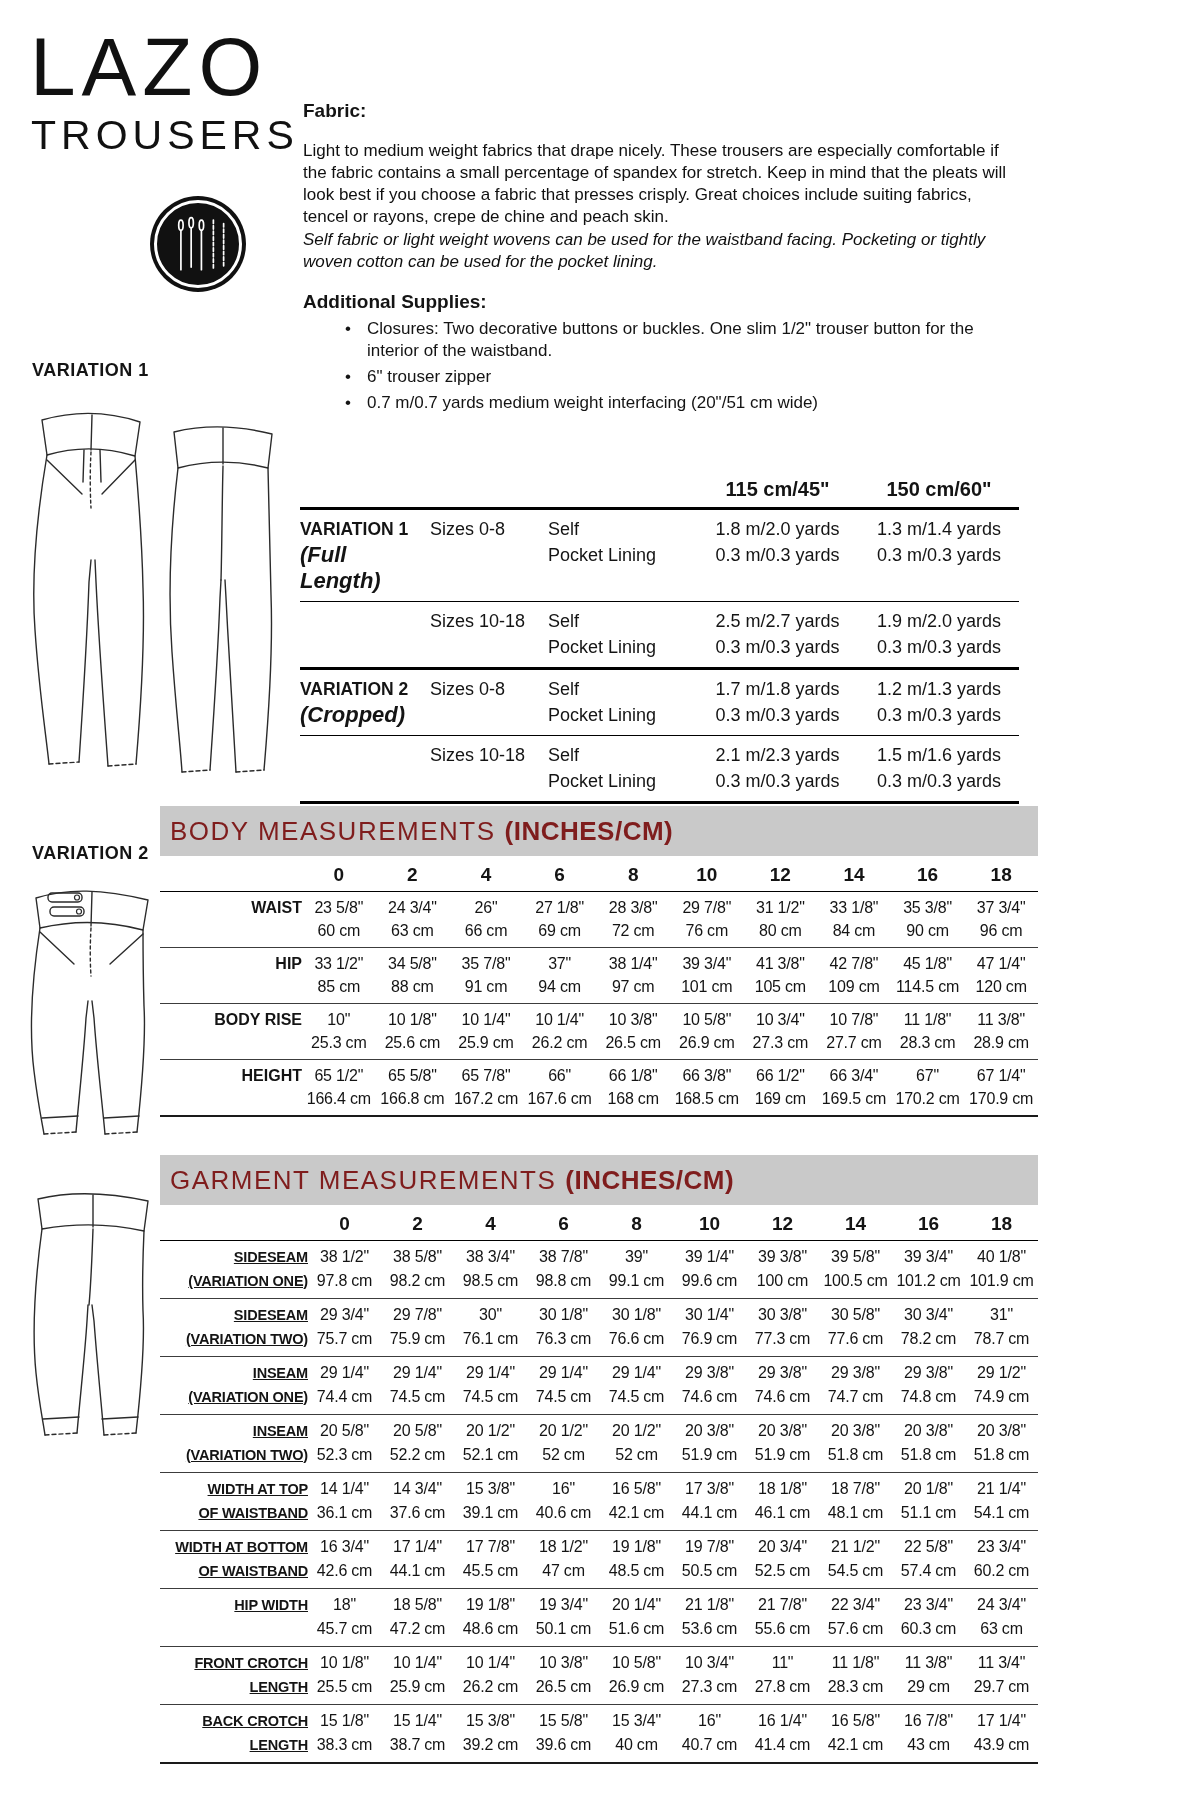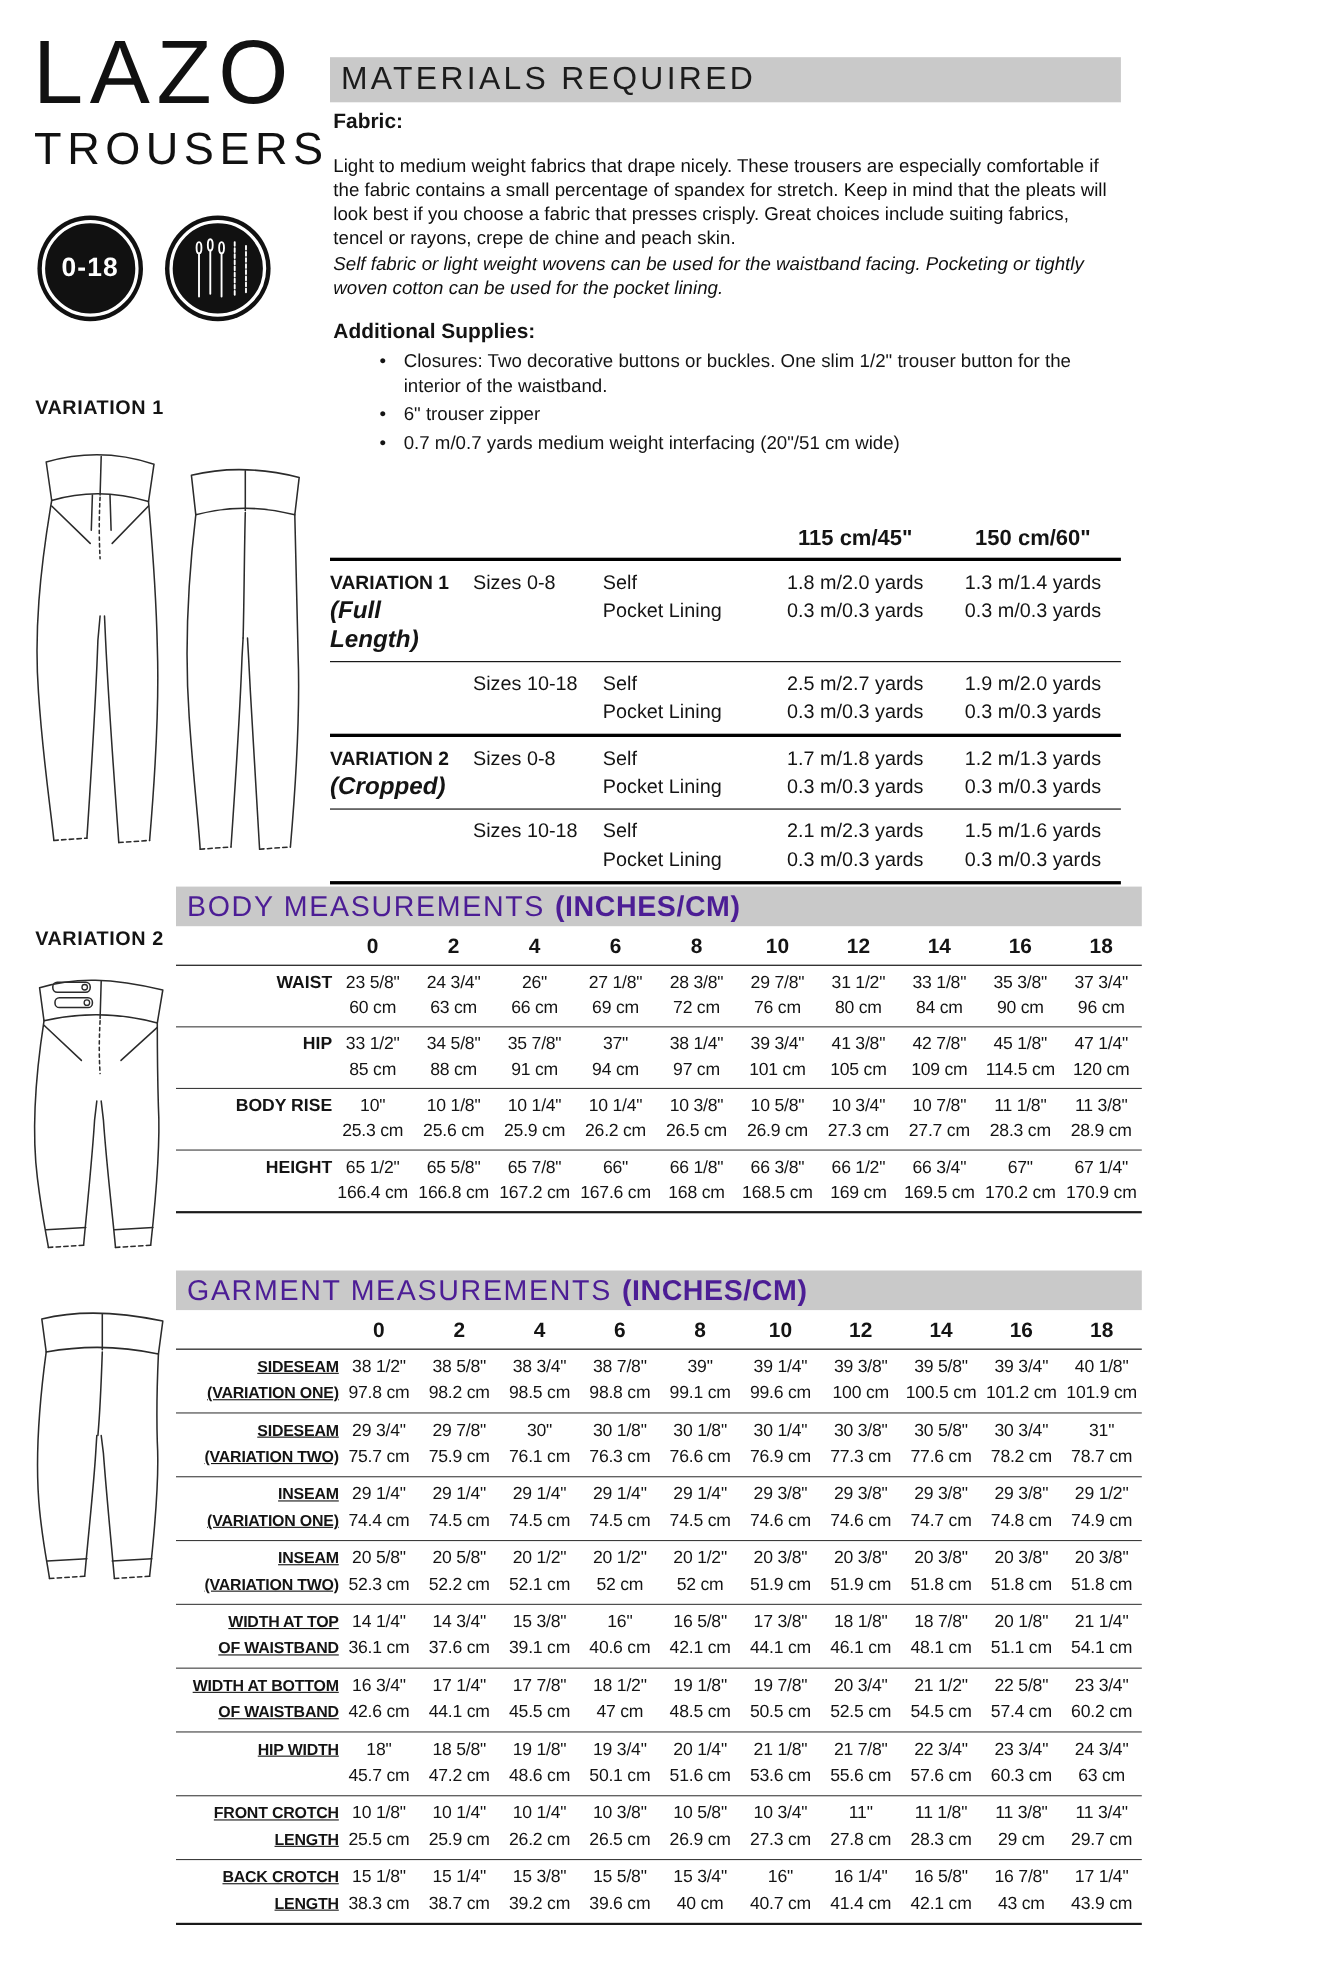--- a/index.html
+++ b/index.html
@@ -54,22 +54,22 @@
   .y-line{font-size:18px;line-height:26px;}
   .y-var-name{font-size:17.5px;font-weight:bold;line-height:26px;}
   .y-var-sub{font-size:22px;font-weight:bold;font-style:italic;line-height:26px;}
   .y-sizes,.y-items{font-size:18px;}
   .y-val{text-align:center;}
 
   
   .meas-table{position:absolute;left:160px;width:878px;}
   #body-table{top:806px;}
   #garment-table{top:1155px;}
-  .section-bar{height:36px;background:#c9c9c9;display:flex;align-items:center;
-               padding-left:10px;box-sizing:border-box;font-size:26px;letter-spacing:1.5px;color:#4c1d95;}
+  .section-bar{height:50px;background:#c9c9c9;display:flex;align-items:center;
+               padding-left:10px;box-sizing:border-box;font-size:26px;letter-spacing:1.5px;color:#7f1d1d;}
   .section-bar .bar-bold{font-weight:bold;margin-left:9px;letter-spacing:0.5px;}
   .m-row{display:grid;}
   #body-rows .m-row{grid-template-columns:142px repeat(10,73.6px);}
   #garment-rows .m-row{grid-template-columns:148px repeat(10,73px);}
   .m-header{margin-top:8px;font-weight:bold;font-size:19px;padding-bottom:5px;border-bottom:1.6px solid #000;}
   .m-header .m-cell{text-align:center;}
   .m-data{padding:4px 0 5px 0;border-bottom:1.6px solid #3c3c3c;}
   .m-data:last-child{border-bottom:2.4px solid #1a1a1a;}
   .m-cell{text-align:center;}
   .m-in,.m-cm{font-size:16px;line-height:23px;letter-spacing:-0.2px;white-space:nowrap;}
@@ -79,25 +79,20 @@
   #garment-rows .m-lab-line{font-size:14.5px;line-height:24px;letter-spacing:-0.2px;white-space:nowrap;text-decoration:underline;}
 </style>
 </head>
 <body>
 
 <div id="page">
 
   <div class="title-main">LAZO</div>
   <div class="title-sub">TROUSERS</div>
 
-  <div class="badge" id="size-badge">
-    <div class="badge-inner">
-      <span class="badge-text">0-18</span>
-    </div>
-  </div>
   <div class="badge" id="needle-badge">
     <div class="badge-inner">
       <svg width="82" height="82" viewBox="0 0 96 96">
         <g stroke="#ffffff" stroke-width="2" fill="none" stroke-linecap="round">
           <ellipse cx="28" cy="26" rx="2.6" ry="6"></ellipse>
             <line x1="28" y1="32" x2="28" y2="78"></line>
           <ellipse cx="40" cy="23" rx="2.6" ry="6"></ellipse>
             <line x1="40" y1="29" x2="40" y2="75"></line>
           <ellipse cx="52" cy="26" rx="2.6" ry="6"></ellipse>
             <line x1="52" y1="32" x2="52" y2="78"></line>
@@ -161,21 +156,20 @@
     <path d="M19 272 L51 270" stroke-dasharray="4 3"></path>
     <path d="M17 256 L53 254"></path>
     <path d="M51 270 C55 225 59 190 61 158 L62 142"></path>
     <path d="M67 66 C66 95 65 120 63 142"></path>
     <path d="M66 142 L68 158 C71 198 75 238 78 272"></path>
     <path d="M78 272 L110 270" stroke-dasharray="4 3"></path>
     <path d="M76 256 L112 254"></path>
     <path d="M110 270 C115 225 119 182 117 148 C116 115 117 90 118 68"></path>
   </svg>
 
-  <div class="materials-bar">MATERIALS REQUIRED</div>
   <div class="sub-heading" id="fabric-heading">Fabric:</div>
   <div class="para" id="fabric-para1">Light to medium weight fabrics that drape nicely. These trousers are especially comfortable if the fabric contains a small percentage of spandex for stretch. Keep in mind that the pleats will look best if you choose a fabric that presses crisply. Great choices include suiting fabrics, tencel or rayons, crepe de chine and peach skin.</div>
   <div class="para" id="fabric-para2">Self fabric or light weight wovens can be used for the waistband facing. Pocketing or tightly woven cotton can be used for the pocket lining.</div>
   <div class="sub-heading" id="supplies-heading">Additional Supplies:</div>
   <div id="supplies-list">
       <div class="supply-item">
         <span class="bullet">•</span>
         <span>Closures: Two decorative buttons or buckles. One slim 1/2" trouser button for the interior of the waistband.</span>
       </div>
       <div class="supply-item">

